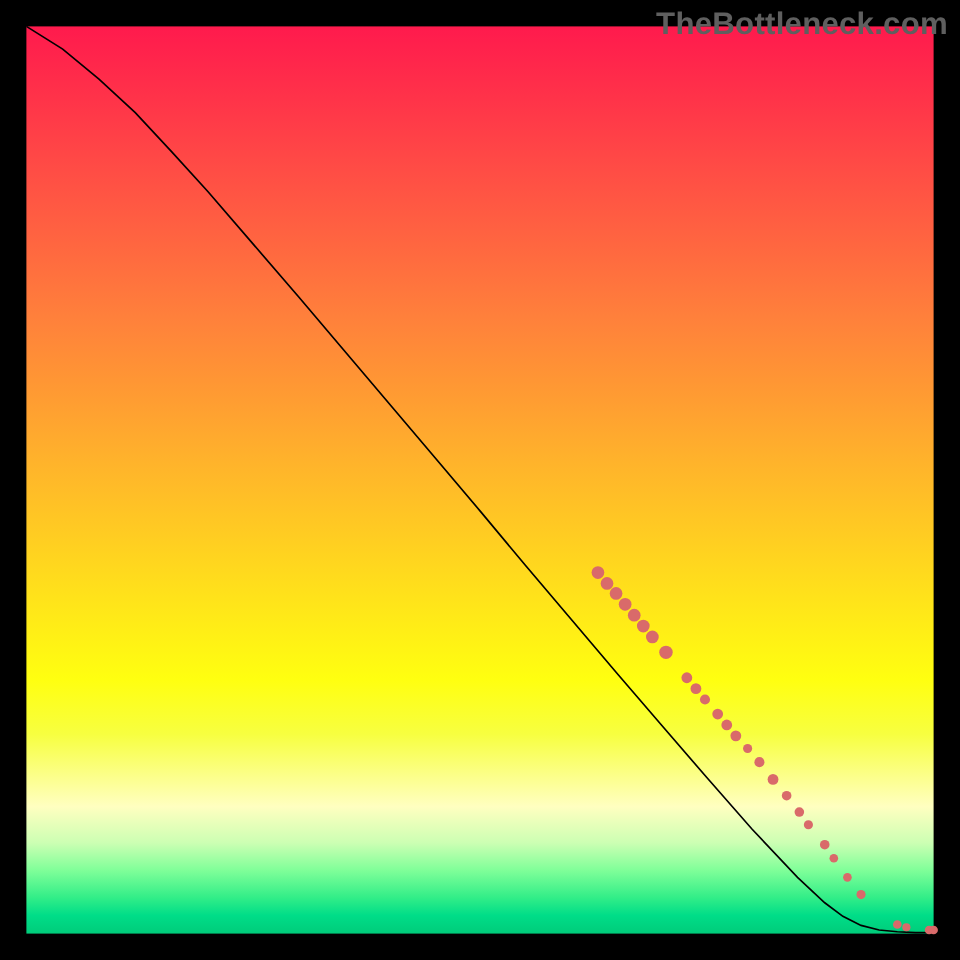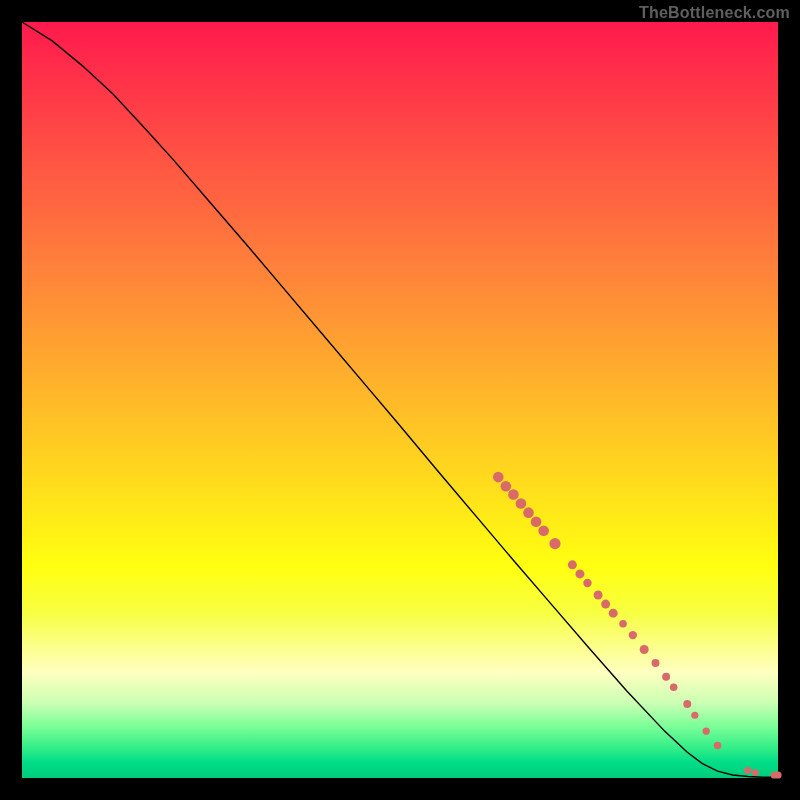--- a/index.html
+++ b/index.html
@@ -42,21 +42,21 @@
       #33ee88 96%,
       #00dd88 98%,
       #00cc7a 100%
     );
   }
   .watermark {
     position: absolute;
     top: 4px;
     right: 10px;
     font-family: Arial, Helvetica, sans-serif;
-    font-size: 16px;
+    font-size: 26px;
     font-weight: 600;
     color: #5f5f5f;
     letter-spacing: 0.2px;
     user-select: none;
   }
   svg.overlay {
     position: absolute;
     left: 22px;
     top: 22px;
     width: 756px;

